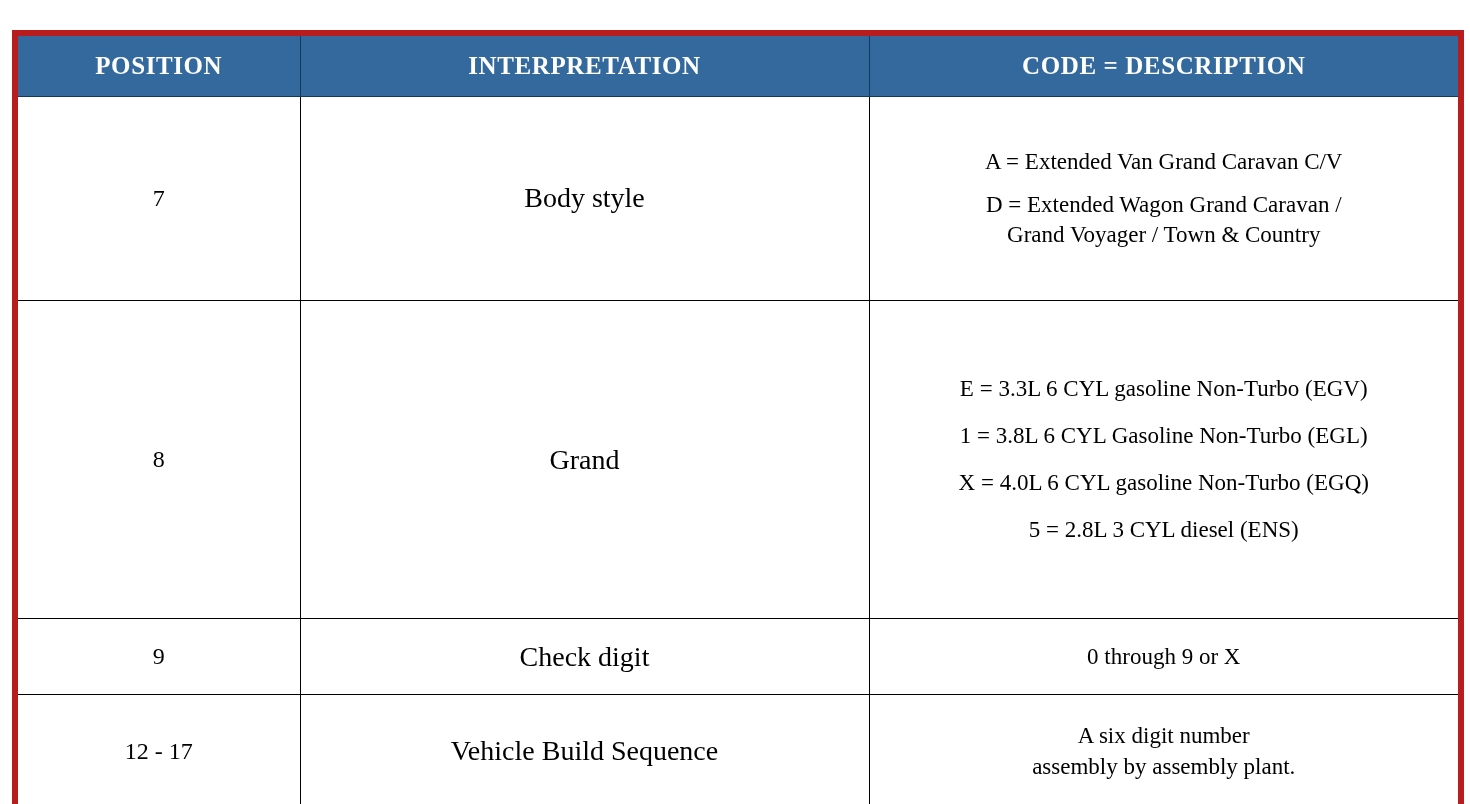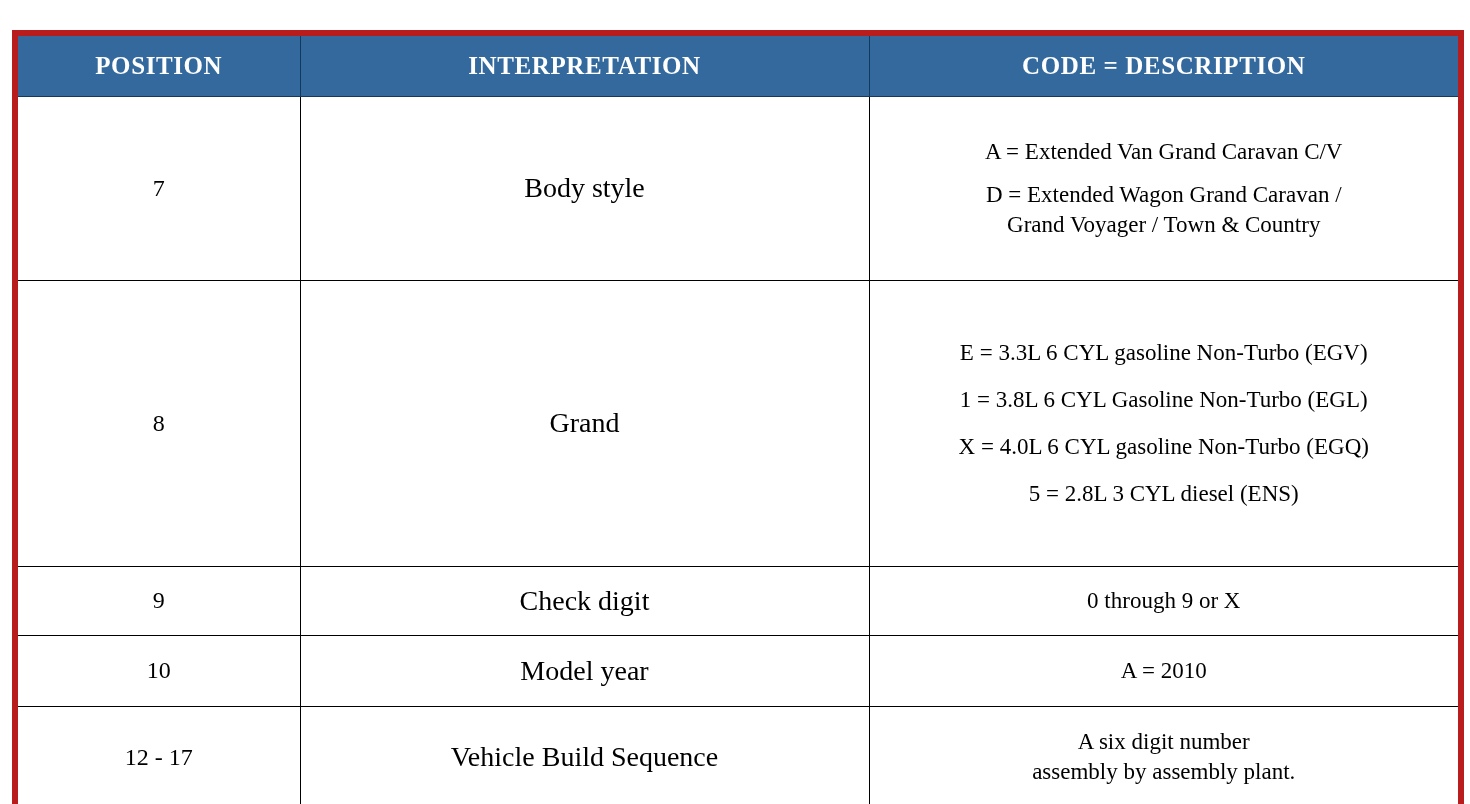--- a/index.html
+++ b/index.html
@@ -141,29 +141,20 @@
       <tr data-row="2">
         <td class="cell-position">9</td>
         <td class="cell-interpretation">Check digit</td>
         <td class="cell-code">
           <span class="code-lines">
             <span class="code-line">0 through 9 or X</span>
           </span>
         </td>
       </tr>
 
-      <tr data-row="3">
-        <td class="cell-position">10</td>
-        <td class="cell-interpretation">Model year</td>
-        <td class="cell-code">
-          <span class="code-lines">
-            <span class="code-line">A = 2010</span>
-          </span>
-        </td>
-      </tr>
 
 
       <tr data-row="5">
         <td class="cell-position">12 - 17</td>
         <td class="cell-interpretation">Vehicle Build Sequence</td>
         <td class="cell-code">
           <span class="code-lines">
             <span class="code-line">A six digit number</span>
             <span class="code-line">assembly by assembly plant.</span>
           </span>

